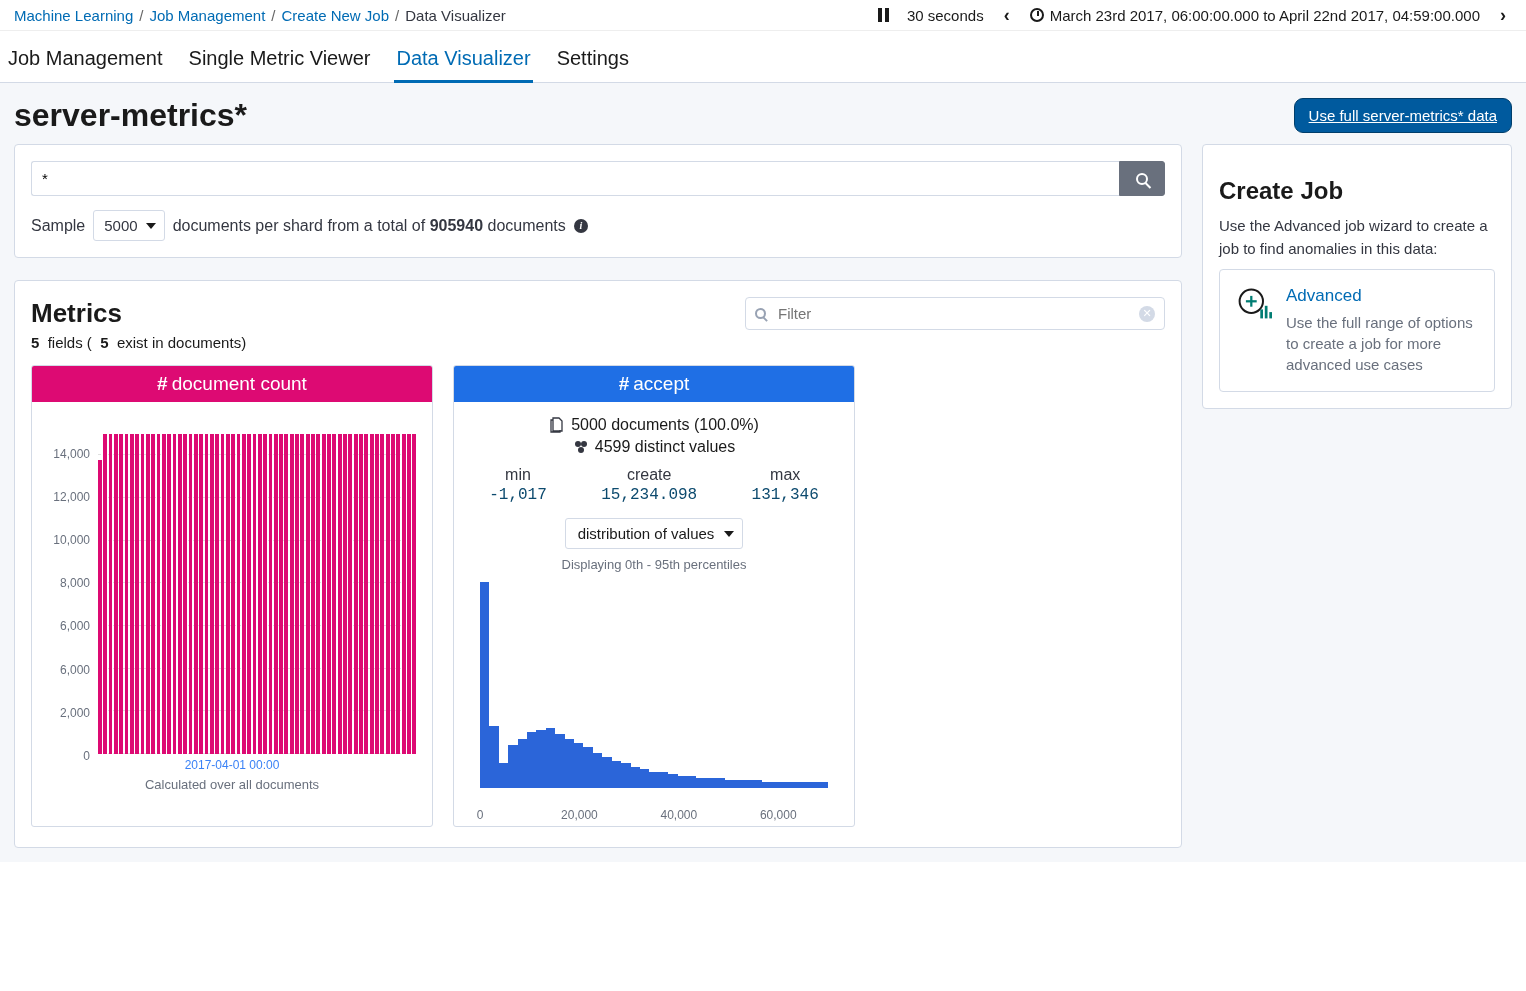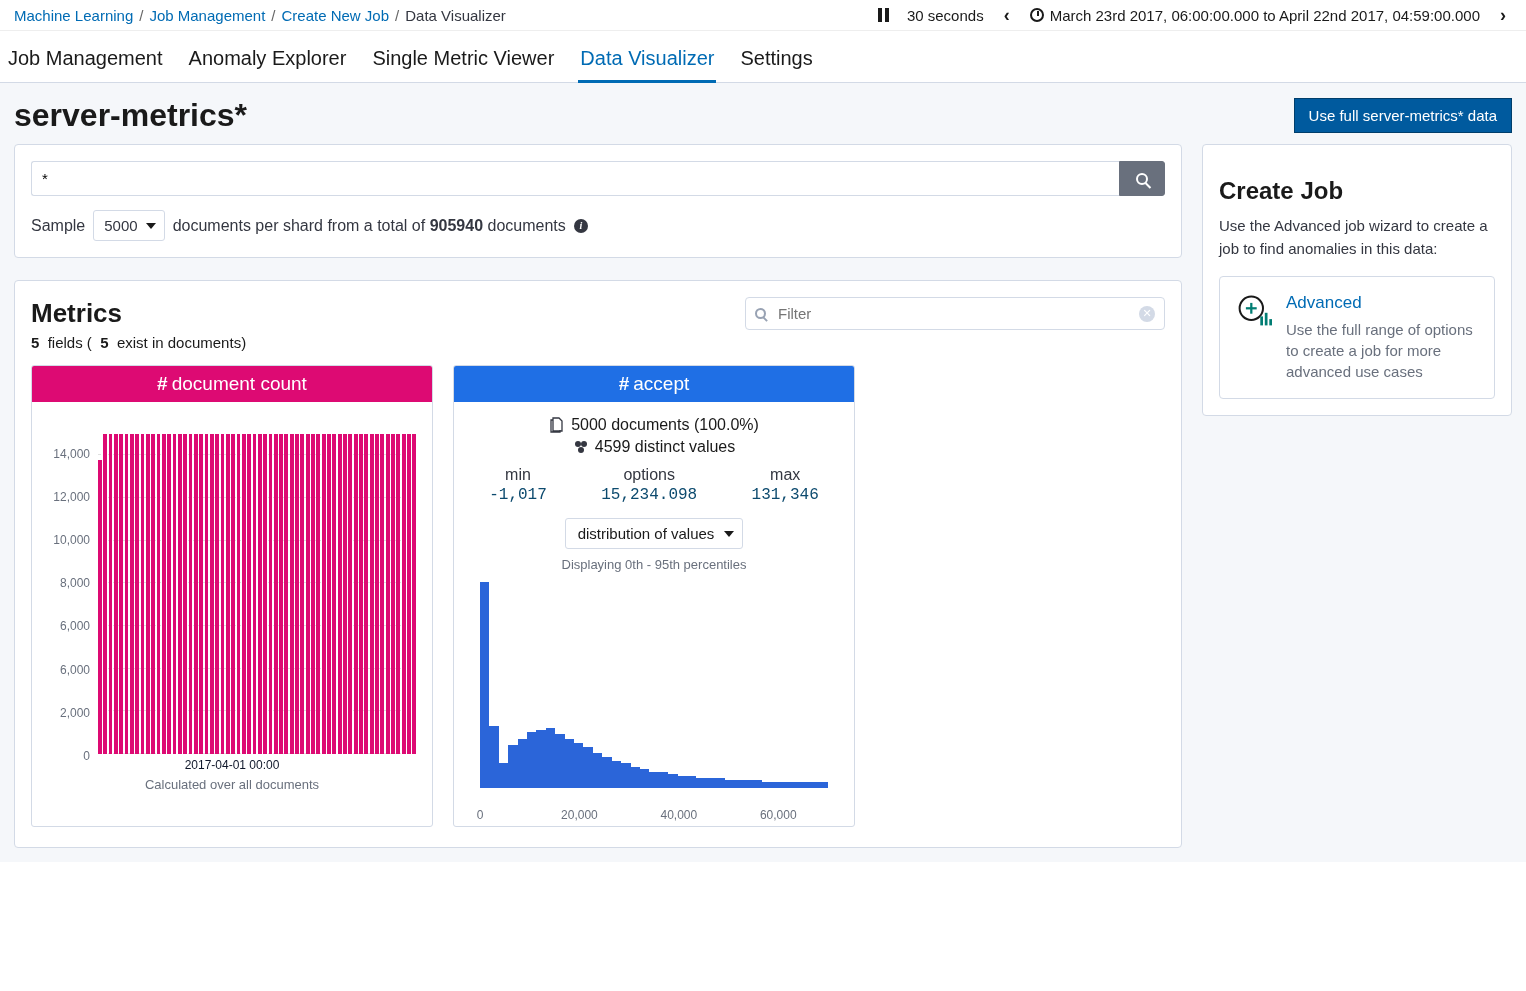--- a/index.html
+++ b/index.html
@@ -18,21 +18,21 @@
 .clock-icon { width: 14px; height: 14px; border: 2px solid #1a1a1a; border-radius: 50%; position: relative; display: inline-block; }
 .clock-icon::after { content: ""; position: absolute; left: 5px; top: 1px; width: 2px; height: 5px; background: #1a1a1a; }
 
 .nav-tabs { display: flex; gap: 22px; padding: 10px 6px 0 6px; border-bottom: 1px solid #d3dae6; font-size: 20px; }
 .nav-tabs .tab { padding: 6px 2px 10px 2px; cursor: pointer; color: #1a1a1a; }
 .nav-tabs .tab.active { color: #006BB4; border-bottom: 3px solid #006BB4; margin-bottom: -1px; }
 
 .page-body { background: #f5f7fa; padding: 0; }
 .page-header { display: flex; align-items: center; padding: 14px 14px 10px 14px; background: #f5f7fa; }
 .page-title { font-size: 32px; font-weight: 700; }
-.use-full-btn { margin-left: auto; background: #005A9E; color: #fff; border: 1px solid #003e6b; padding: 8px 14px; font-size: 15px; cursor: pointer; border-radius: 0; }
+.use-full-btn { margin-left: auto; background: #005A9E; color: #fff; border: 1px solid #003e6b; padding: 8px 14px; font-size: 15px; text-decoration: underline; cursor: pointer; border-radius: 9px; }
 
 .content-wrap { display: flex; gap: 20px; padding: 0 14px 14px 14px; }
 .main-col { flex: 1; display: flex; flex-direction: column; gap: 22px; }
 .side-col { width: 310px; }
 
 .panel { background: #fff; border: 1px solid #d3dae6; border-radius: 4px; padding: 16px; }
 .search-row { display: flex; }
 .search-input { flex: 1; border: 1px solid #d3dae6; border-right: none; padding: 8px 10px; font-size: 15px; border-radius: 3px 0 0 3px; }
 .search-btn { width: 46px; background: #69707D; border: 1px solid #69707D; color: #fff; border-radius: 0 3px 3px 0; cursor: pointer; display: flex; align-items: center; justify-content: center; }
 .mag-icon { width: 12px; height: 12px; border: 2px solid #fff; border-radius: 50%; position: relative; }
@@ -63,34 +63,34 @@
 .card-body.center { text-align: center; }
 .stat-line { margin: 4px 0; font-size: 16px; display: flex; justify-content: center; align-items: center; gap: 6px; }
 .stats-row { display: flex; justify-content: space-around; margin: 10px 0 14px 0; }
 .stat-col { text-align: center; }
 .stat-label { font-size: 16px; color: #343741; }
 .stat-val { font-size: 16px; color: #0c4a6e; margin-top: 2px; font-family: Liberation Mono, monospace; }
 .dist-select { display: inline-flex; border: 1px solid #d3dae6; padding: 6px 28px 6px 12px; font-size: 15px; position: relative; cursor: pointer; border-radius: 3px; }
 .percentile-note { font-size: 13px; color: #69707D; margin-top: 8px; }
 
 .side-panel h2 { font-size: 24px; font-weight: 700; margin-bottom: 10px; margin-top: 16px; }
-.side-panel p { font-size: 15px; color: #343741; line-height: 1.5; margin-bottom: 16px; }
+.side-panel p { font-size: 15px; color: #343741; line-height: 1.5; margin-bottom: 9px; }
 .adv-card { border: 1px solid #d3dae6; border-radius: 4px; padding: 16px; display: flex; gap: 14px; cursor: pointer; }
 .adv-title { font-size: 17px; color: #006BB4; margin-bottom: 6px; }
 .adv-desc { font-size: 15px; color: #69707D; line-height: 1.4; }
 
 
 .doc-chart { position: relative; height: 380px; padding: 20px 8px 0 58px; }
 .doc-chart .y-axis { position: absolute; left: 0; top: 18px; bottom: 36px; width: 54px; }
 .doc-chart .y-tick { position: absolute; right: 4px; font-size: 12px; color: #69707D; transform: translateY(50%); }
 .doc-chart .grid { position: absolute; left: 58px; right: 8px; top: 20px; bottom: 38px; }
 .doc-chart .gridline { position: absolute; left: 0; right: 0; border-top: 1px dashed #e0e0e0; }
 .doc-chart .bars { position: absolute; left: 58px; right: 8px; bottom: 38px; top: 20px; display: flex; align-items: flex-end; gap: 1.5px; }
 .doc-chart .bars .bar { flex: 1; background: #DD0A73; }
-.doc-chart .x-tick { position: absolute; bottom: 20px; font-size: 12px; color: #0f172a; left: 50%; transform: translateX(-50%); }
+.doc-chart .x-tick { position: absolute; bottom: 20px; font-size: 12px; color: #3b82f6; left: 50%; transform: translateX(-50%); }
 .doc-chart .note { position: absolute; bottom: 0; left: 0; right: 0; text-align: center; font-size: 13px; color: #69707D; }
 
 
 .dist-chart { position: relative; height: 230px; margin-top: 10px; padding: 0 10px; }
 .dist-chart .bars { position: absolute; left: 18px; right: 18px; bottom: 24px; top: 0; display: flex; align-items: flex-end; }
 .dist-chart .bars .bar { flex: 1; background: #2B65D9; }
 .dist-chart .x-axis { position: absolute; left: 18px; right: 18px; bottom: 4px; display: flex; justify-content: space-between; font-size: 12px; color: #69707D; }
 .dist-chart .x-axis span { position: absolute; transform: translateX(-50%); }
 
 svg.adv-icon { width: 36px; height: 36px; flex-shrink: 0; }
@@ -121,21 +121,20 @@
     <span style="display:flex;align-items:center;gap:6px;">
       <span class="clock-icon"></span>
       <span>March 23rd 2017, 06:00:00.000 to April 22nd 2017, 04:59:00.000</span>
     </span>
     <span class="chev icon-btn">›</span>
   </div>
 </div>
 
 <div class="nav-tabs">
   <div class="tab">Job Management</div>
-  <div class="tab">Anomaly Explorer</div>
   <div class="tab">Single Metric Viewer</div>
   <div class="tab active">Data Visualizer</div>
   <div class="tab">Settings</div>
 </div>
 
 <div class="page-body">
   <div class="page-header">
     <h1 class="page-title">server-metrics*</h1>
     <button class="use-full-btn">Use full server-metrics* data</button>
   </div>
@@ -299,21 +298,21 @@
                     <circle cx="8" cy="11" r="3" fill="#343741"></circle>
                   </svg>
                 <span>4599 distinct values</span>
               </div>
               <div class="stats-row">
                 <div class="stat-col">
                   <div class="stat-label">min</div>
                   <div class="stat-val">-1,017</div>
                 </div>
                 <div class="stat-col">
-                  <div class="stat-label">options</div>
+                  <div class="stat-label">create</div>
                   <div class="stat-val">15,234.098</div>
                 </div>
                 <div class="stat-col">
                   <div class="stat-label">max</div>
                   <div class="stat-val">131,346</div>
                 </div>
               </div>
               <div class="dist-select">
                 <span>distribution of values</span>
                 <span class="caret"></span>

